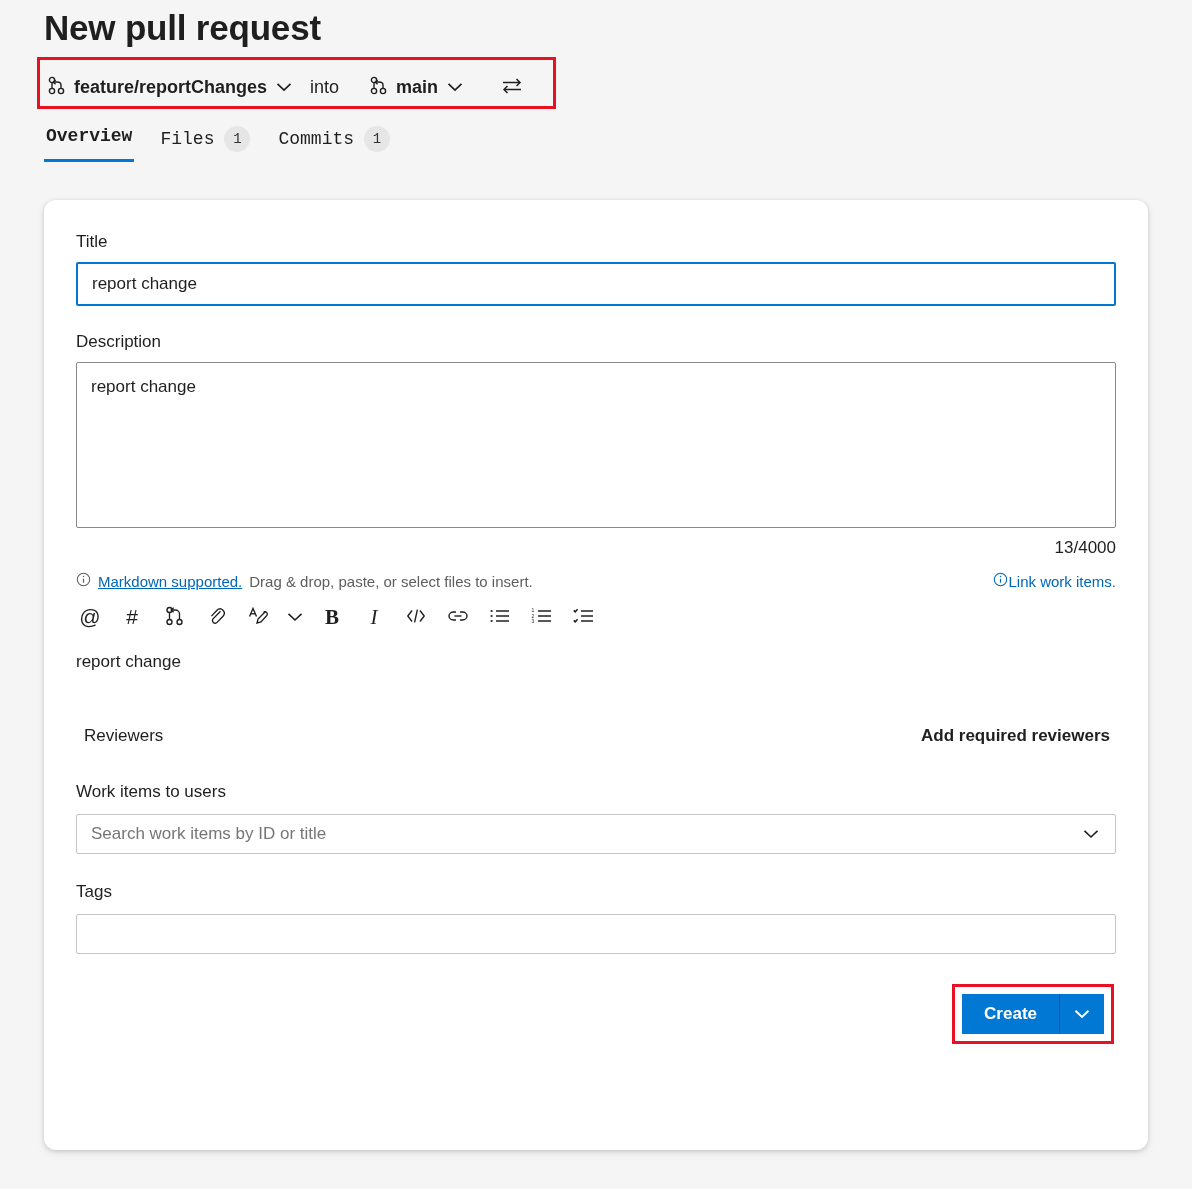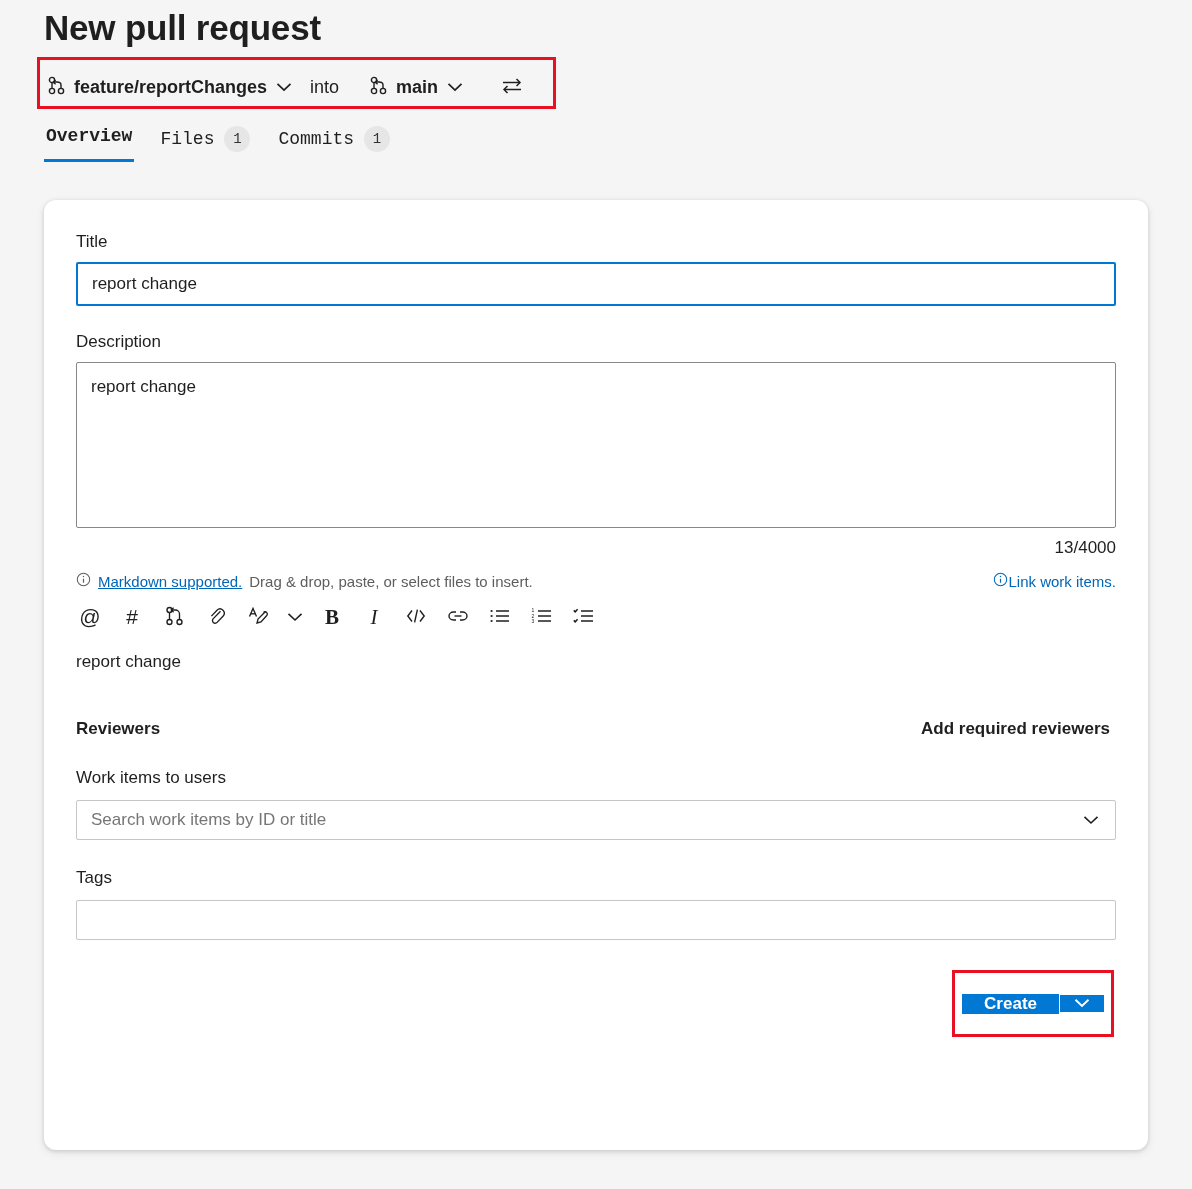--- a/index.html
+++ b/index.html
@@ -171,21 +171,21 @@
   .plain-box input::placeholder { color: #767676; }
 
   
   .create-row {
     display: flex; justify-content: flex-end; margin-top: 30px;
     padding-right: 2px;
   }
   .create-outline {
     position: relative; border: 3px solid #e81123; padding: 7px;
   }
-  .split-btn { display: flex; height: 47px; align-items: center; }
+  .split-btn { display: flex; height: 40px; }
   .split-main {
     background: #0078d4; color: #fff; border: none;
     padding: 0 22px; font-size: 17px; font-weight: bold;
     cursor: pointer; font-family: inherit;
   }
   .split-div { width: 1px; background: #005a9e; }
   .split-chev {
     background: #0078d4; border: none; width: 44px;
     display: flex; align-items: center; justify-content: center;
     cursor: pointer;
@@ -407,21 +407,21 @@
             </svg>
           </span>
         </button>
       </div>
 
       
       <div class="preview-text">report change</div>
 
       
       <div class="reviewers-head">
-        <span class="field-label" style="margin:0;font-weight:bold;">Reviewers</span>
+        <span class="field-label" style="margin:8px;">Reviewers</span>
         <button class="add-required">Add required reviewers</button>
       </div>
 
       
       <div class="group">
         <label class="field-label">Work items to users</label>
         <div class="search-box" style="margin-top:12px;">
           <input type="text" style="padding-left: 14px;" placeholder="Search work items by ID or title">
           <span class="chev-end">
             <svg width="16" height="10" viewBox="0 0 16 10" fill="none" stroke="#1f1f1f" stroke-width="1.6">

